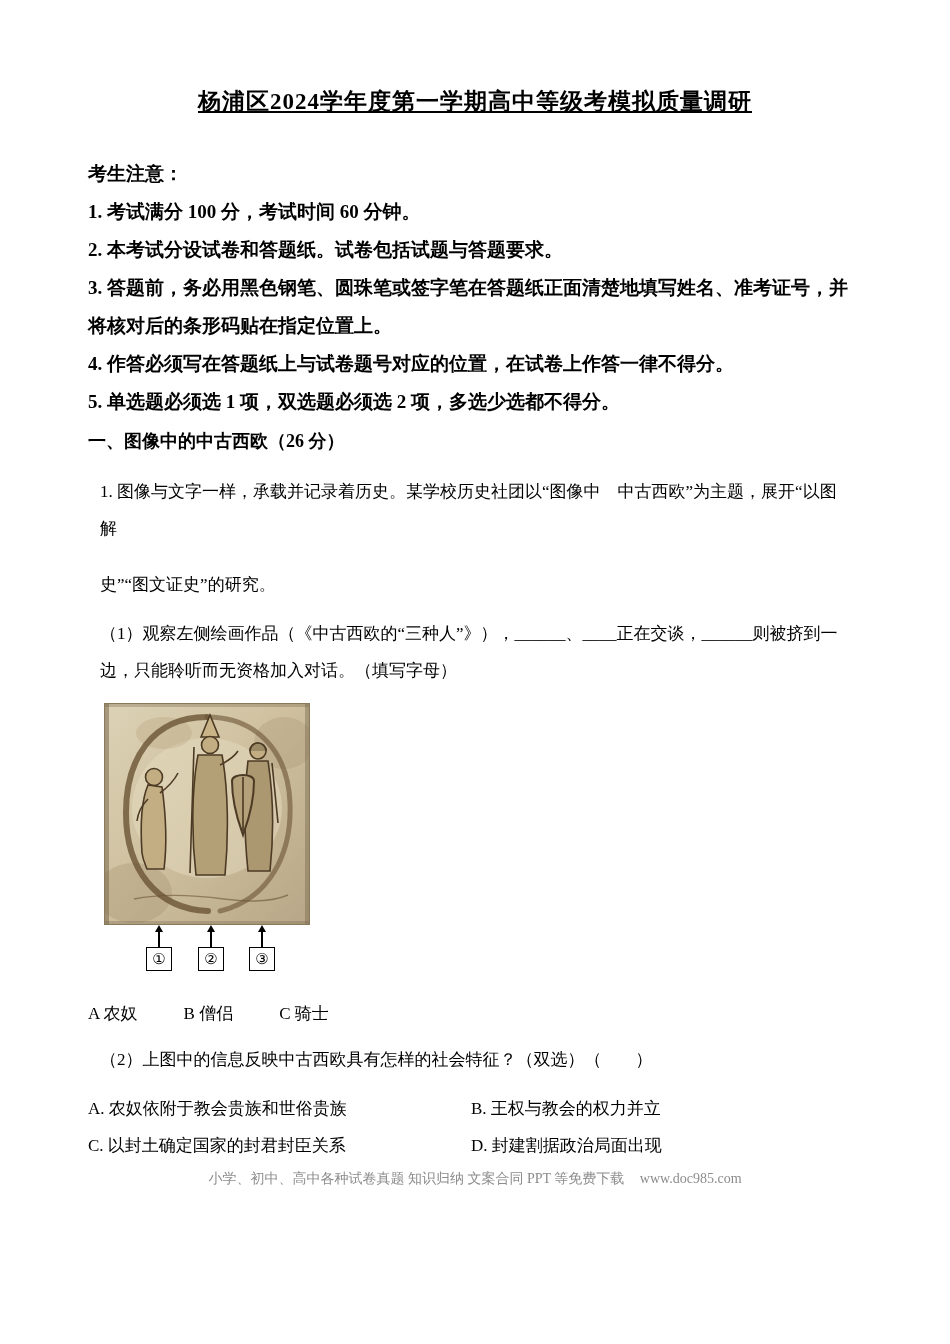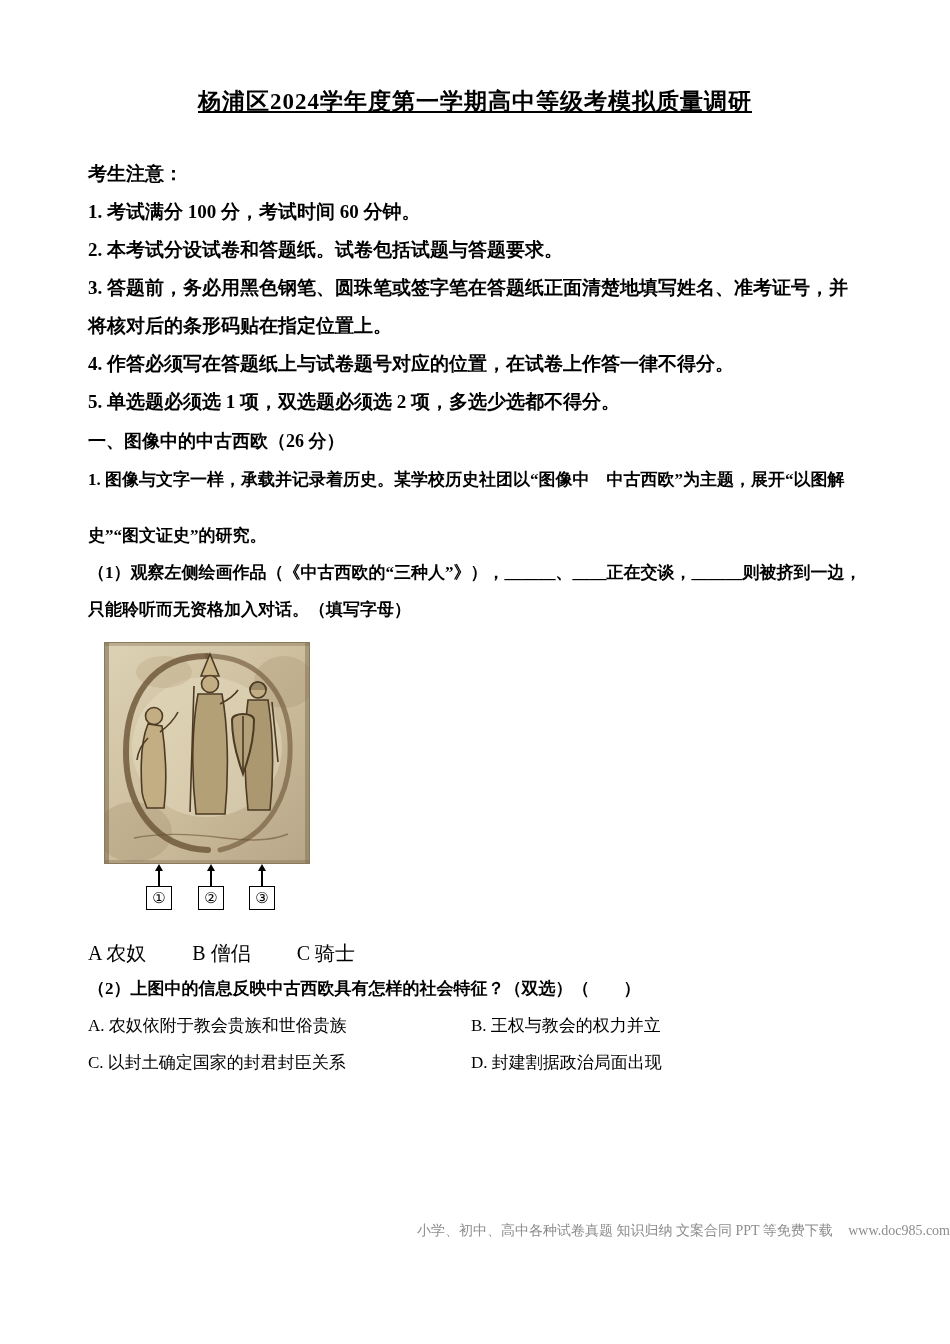--- a/index.html
+++ b/index.html
@@ -41,23 +41,23 @@
     margin: 0;
   }
   .section-heading {
     font-size: 18px;
     font-weight: bold;
     line-height: 40px;
     margin: 0;
   }
   .body-text {
     font-size: 17px;
-    font-weight: bold;
+    font-weight: normal;
     line-height: 37px;
-    margin: 0;
+    margin: 12px;
   }
   .intro-line2 { margin-top: 19px; }
 
   
   .figure-block {
     position: relative;
     margin: 14px 0 0 16px;
     width: 206px;
   }
   .painting-svg { display: block; }
@@ -92,36 +92,36 @@
     display: flex;
     align-items: center;
     justify-content: center;
     font-size: 15px;
     background: #fff;
   }
 
   .abc-row {
     display: flex;
     gap: 46px;
-    font-size: 20px;
+    font-size: 17px;
     line-height: 30px;
     margin: 18px 0 2px 0;
   }
   .mc-grid {
     display: grid;
     grid-template-columns: 383px 1fr;
     font-size: 17px;
     line-height: 37px;
   }
   .footer {
     position: absolute;
     left: 0;
-    top: 1222px;
+    top: 1170px;
     width: 950px;
-    text-align: right;
+    text-align: center;
     font-size: 14px;
     color: #8c8c8c;
   }
   .footer-url { margin-left: 12px; }
 </style>
 </head>
 <body>
 
 <div class="page">
 

